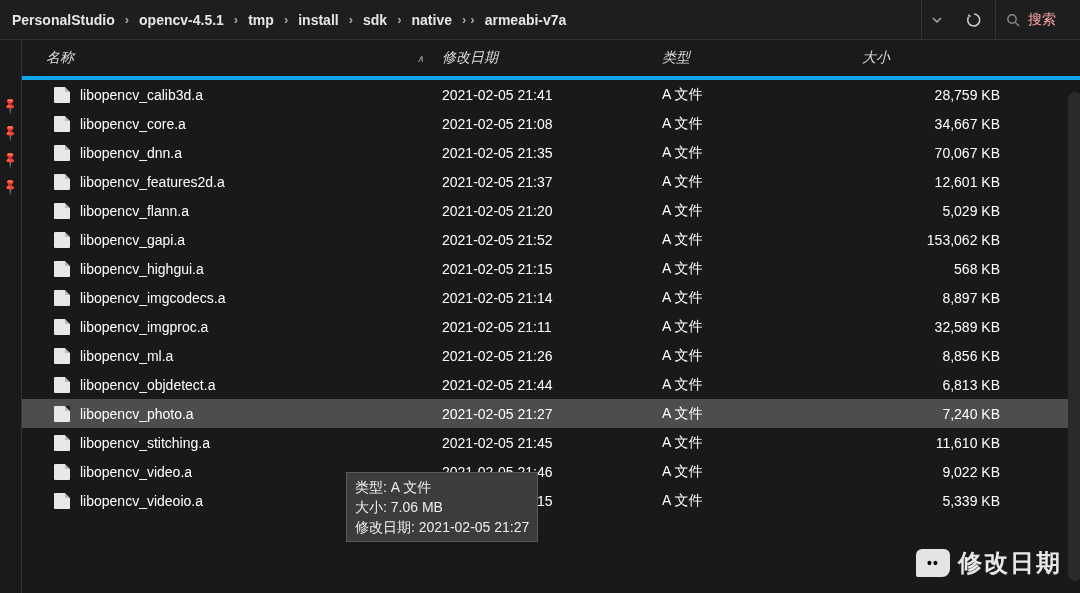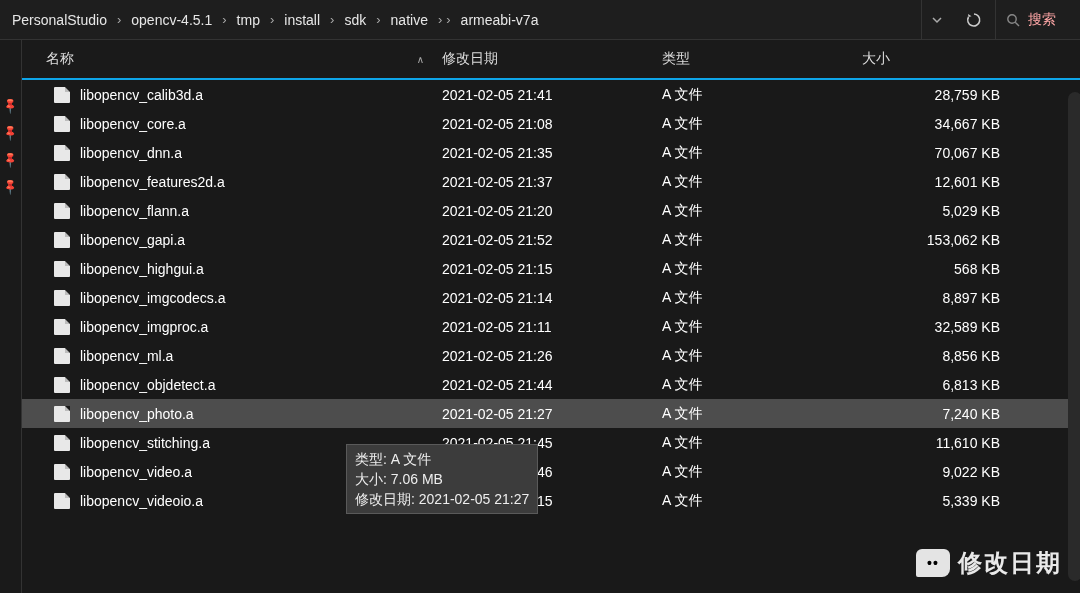--- a/index.html
+++ b/index.html
@@ -22,20 +22,21 @@
   }
   .breadcrumb {
     flex: 1;
     display: flex;
     align-items: center;
     height: 100%;
     padding-left: 4px;
     overflow: hidden;
     white-space: nowrap;
     border-right: 1px solid #333;
+    font-weight: bold;
   }
   .crumb {
     padding: 0 8px;
     height: 100%;
     display: flex;
     align-items: center;
     cursor: pointer;
   }
   .crumb-sep {
     color: #aaa;
@@ -73,23 +74,24 @@
   .pinbar .pin { font-size: 11px; transform: rotate(-45deg); cursor:pointer; }
   .listarea {
     flex: 1;
     display: flex;
     flex-direction: column;
   }
   .colheaders {
     height: 40px;
     display: flex;
     align-items: center;
-    border-bottom: 2px solid #0ea5e9;
+    border-bottom: 4px solid #0ea5e9;
     background: #1a1a1a;
     color: #ddd;
+    font-style: italic;
   }
   .col-name { width: 420px; padding-left: 24px; display:flex; align-items:center; gap:6px;}
   .col-date { width: 220px; }
   .col-type { width: 200px; }
   .col-size { flex: 1; text-align: left; padding-right: 64px; }
   .sort-ind { color:#aaa; font-size:10px; margin-left:auto; margin-right:18px; }
   .rows { flex: 1; overflow-y: hidden; position: relative; }
   .row {
     height: 29px;
     display: flex;
@@ -117,21 +119,21 @@
   .rd { width: 220px; }
   .rt { width: 200px; }
   .rs { flex:1; text-align: right; padding-right: 80px; }
   .scrollbar {
     width: 14px; position:absolute; right:-2px; top:12px; bottom:12px;
     background: #2a2a2a; border-radius: 7px;
   }
   .tooltip {
     position: absolute;
     left: 346px;
-    top: 444px;
+    top: 472px;
     background: #3c3c3c;
     border: 1px solid #5a5a5a;
     padding: 4px 8px;
     font-size: 14px;
     line-height: 20px;
     color: #eee;
     z-index: 100;
     white-space: nowrap;
   }
   .watermark {

